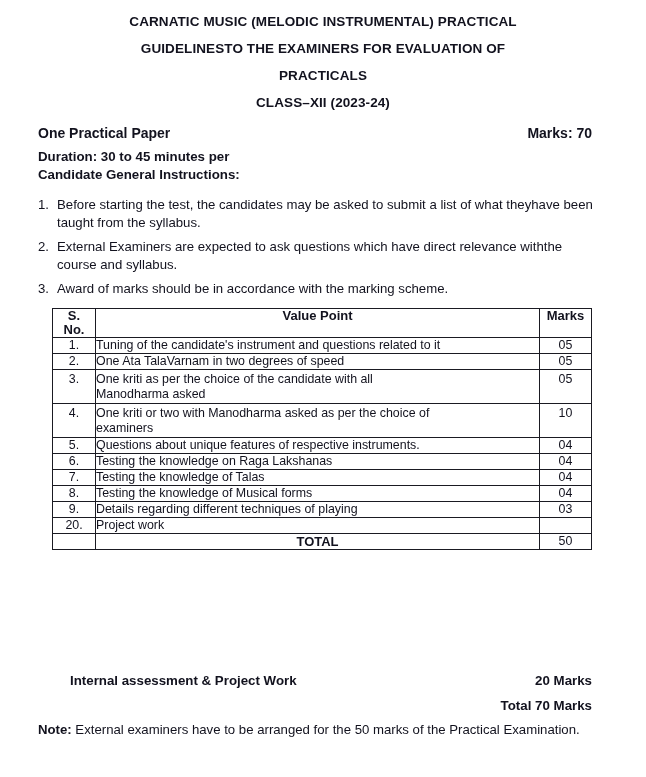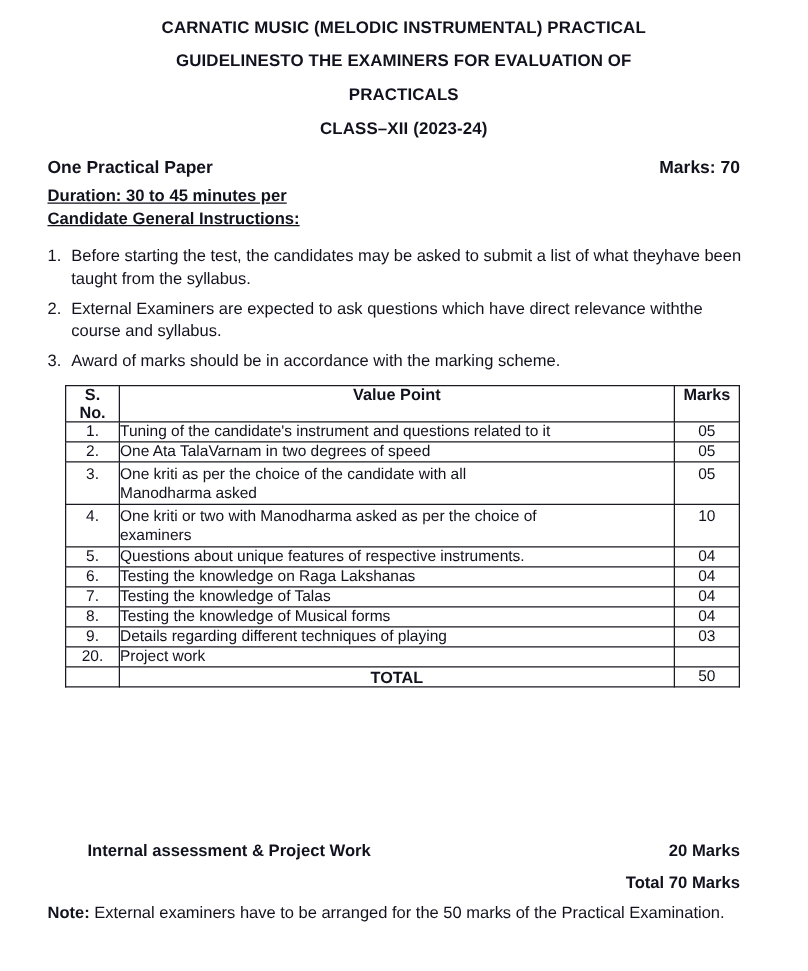--- a/index.html
+++ b/index.html
@@ -53,21 +53,20 @@
     align-items: baseline;
     font-size: 14px;
     font-weight: bold;
     line-height: 21px;
     text-align: right;
   }
   .meta-line {
     font-size: 13.3px;
     font-weight: bold;
     line-height: 18px;
-    text-decoration: underline;
   }
 
   
   .list {
     position: absolute;
     left: 38px;
     top: 196px;
     width: 556px;
   }
   .list-item {

